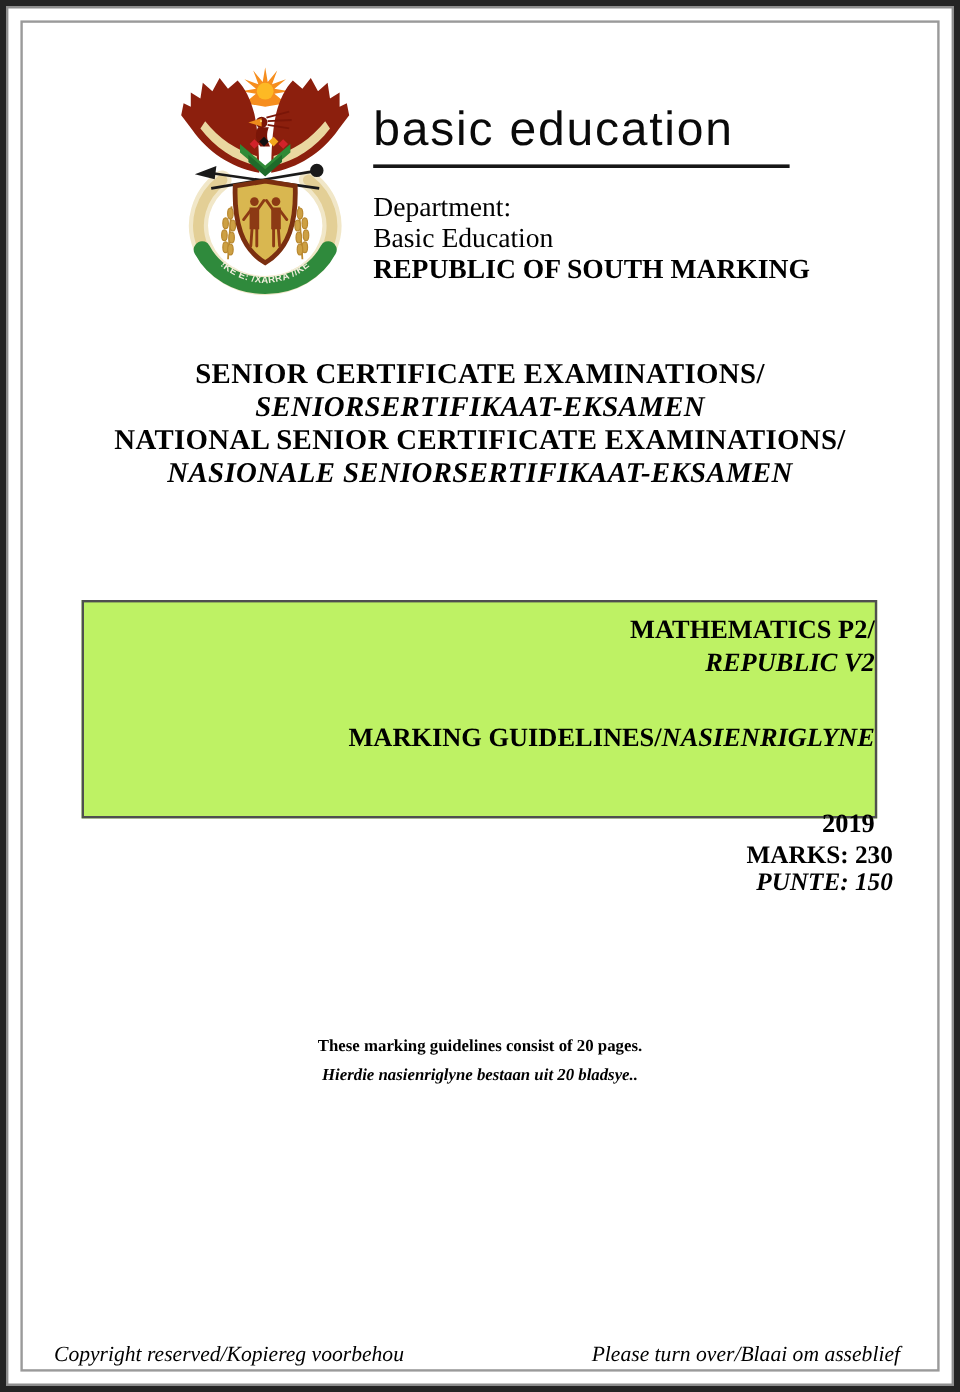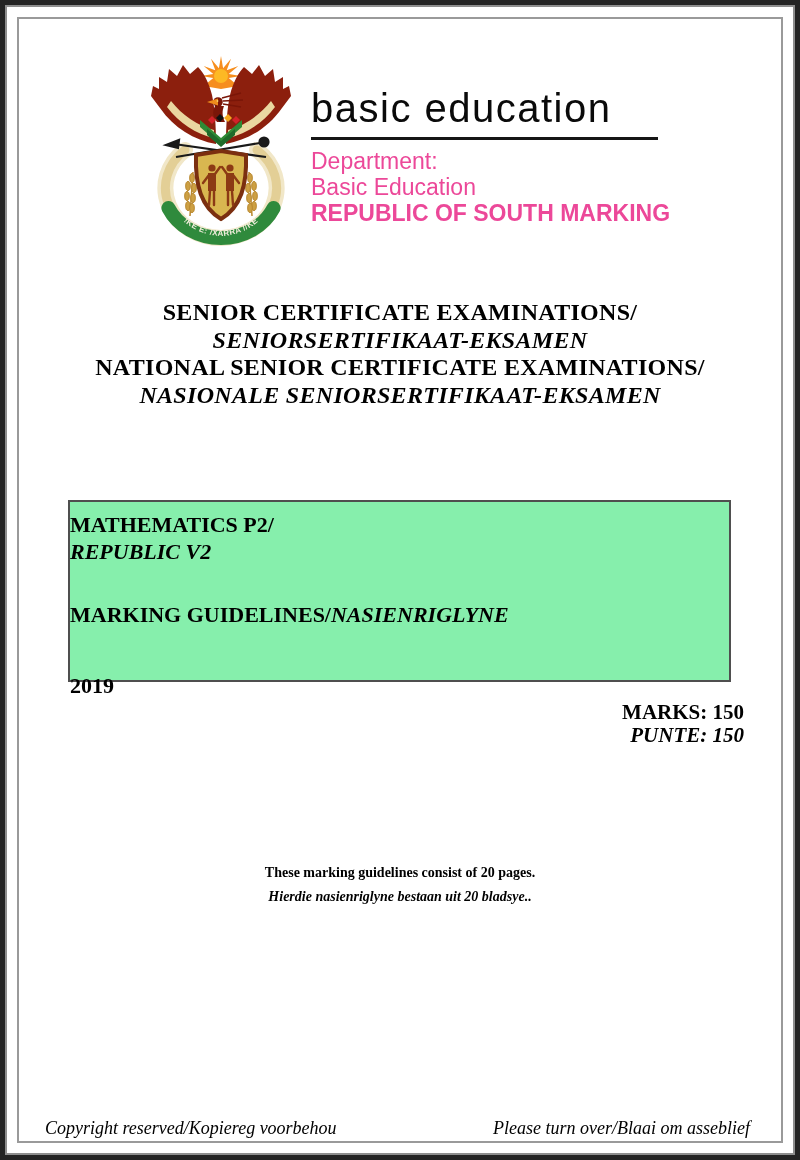--- a/index.html
+++ b/index.html
@@ -23,35 +23,35 @@
     position:absolute; top:17px; left:17px; right:17px; bottom:17px;
     border:2px solid #9a9a9a;
     pointer-events:none;
   }
   
   .logo-block { position:absolute; left:145px; top:56px; display:flex; align-items:flex-start; }
   .emblem { width:152px; height:190px; display:block; }
   .wordmark-block { margin-left:14px; padding-top:32px; font-family:"Liberation Sans", sans-serif; }
   .wordmark { font-size:40px; line-height:1; letter-spacing:1.5px; font-weight:400; color:#0a0a0a; }
   .wordmark-rule { height:3px; background:#161616; margin-top:9px; width:347px; }
-  .dept { margin-top:8px; font-size:23px; line-height:26px; color:#ec4899; }
+  .dept { margin-top:20px; font-size:23px; line-height:26px; color:#000000;font-family:Liberation Serif, serif; }
   .dept-bold { font-weight:bold; }
   
   .title-block {
     position:absolute; top:299px; left:0; width:100%;
     text-align:center; font-weight:bold; font-size:24px; line-height:27.5px;
     letter-spacing:0.3px;
     font-family:Liberation Serif, serif;
   }
   .it { font-style:italic; }
   
   .subject-box {
     position:absolute; left:68px; top:500px; width:663px; height:182px;
-    background:#86efac; border:2px solid #4f4f4f;
-    text-align:left; font-weight:bold; font-size:22px; line-height:27px;
+    background:#bef264; border:2px solid #4f4f4f;
+    text-align:right; font-weight:bold; font-size:22px; line-height:27px;
     box-sizing:border-box;
   }
   .sb-line1 { margin-top:9px; }
   .sb-doctype { margin-top:36px; }
   .sb-year { margin-top:44px; }
   
   .marks-block {
     position:absolute; right:56px; top:701px;
     text-align:right; font-weight:bold; font-size:21px; line-height:23px;
   }
@@ -174,21 +174,21 @@
 <div class="subject-box">
   <div class="sb-line1">MATHEMATICS P2/</div>
   <div class="it">REPUBLIC V2</div>
   <div class="sb-doctype">
     <span>MARKING GUIDELINES/</span><span class="it">NASIENRIGLYNE</span>
   </div>
   <div class="sb-year">2019</div>
 </div>
 
 <div class="marks-block">
-  <div>MARKS: 150</div>
+  <div>MARKS: 230</div>
   <div class="it">PUNTE: 150</div>
 </div>
 
 <div class="pages-note">
   <div>These marking guidelines consist of 20 pages.</div>
   <div class="it">Hierdie nasienriglyne bestaan uit 20 bladsye..</div>
 </div>
 
 <div class="footer">
   <div>Copyright reserved/Kopiereg voorbehou</div>

